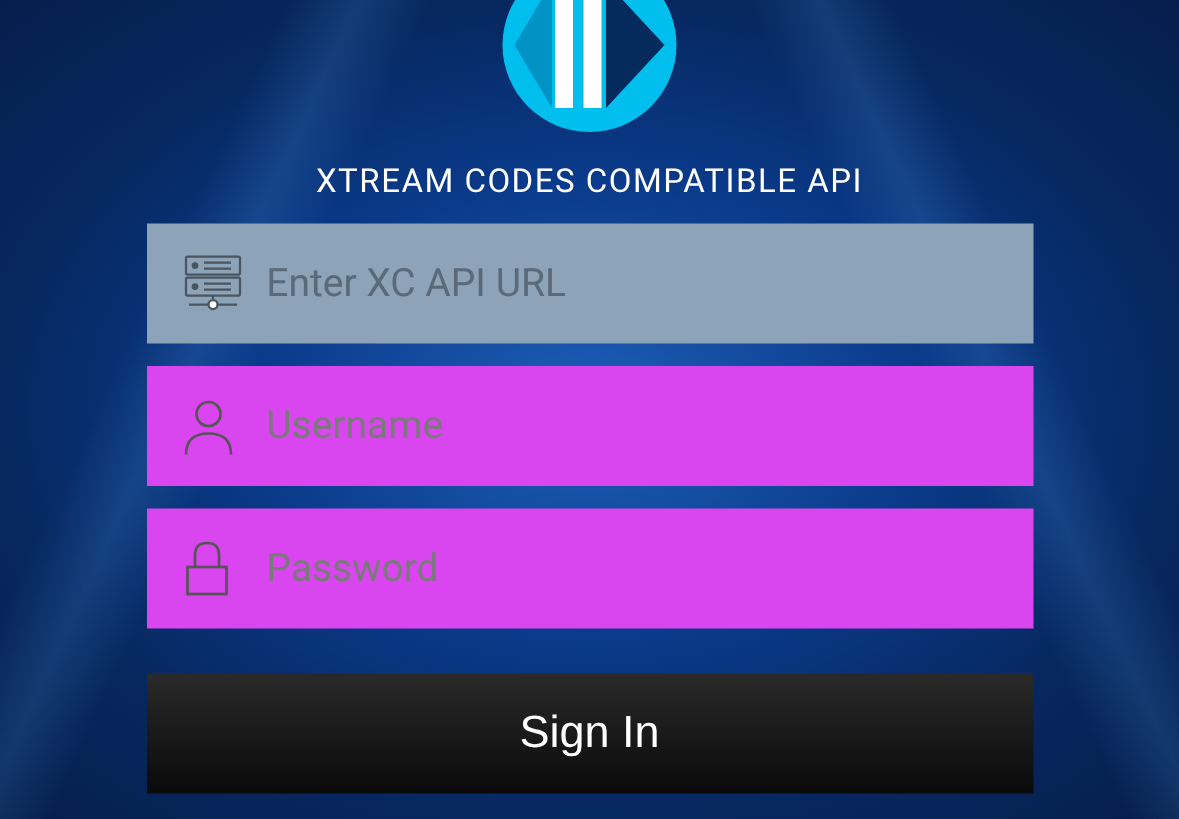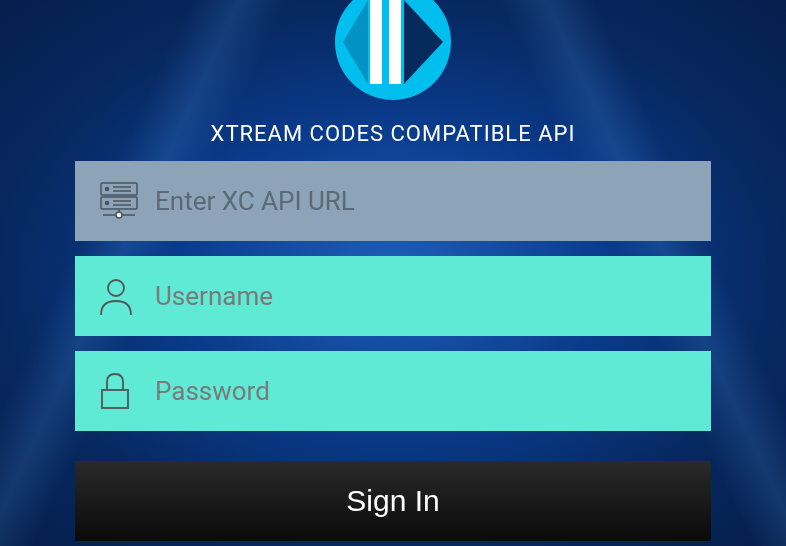--- a/index.html
+++ b/index.html
@@ -42,45 +42,44 @@
       pointer-events: none;
     }
     
     .container {
       position: relative;
       z-index: 1;
       display: flex;
       flex-direction: column;
       align-items: center;
       padding-top: 0;
-      margin-top: 12px;
     }
     
     .logo-wrapper {
       margin-top: -30px;
       margin-bottom: 15px;
     }
     
     .title {
       color: #ffffff;
       font-size: 22px;
       font-weight: 400;
       letter-spacing: 1px;
       margin-bottom: 15px;
     }
     
     .form {
-      width: 636px;
+      width: 591px;
       display: flex;
       flex-direction: column;
       gap: 15px;
     }
     
     .input-row {
-      background: #5eead4;
+      background: #d946ef;
       height: 80px;
       display: flex;
       align-items: center;
       padding: 0 20px;
     }
     
     .input-row.focused {
       background: #8ca3b8;
     }
     

